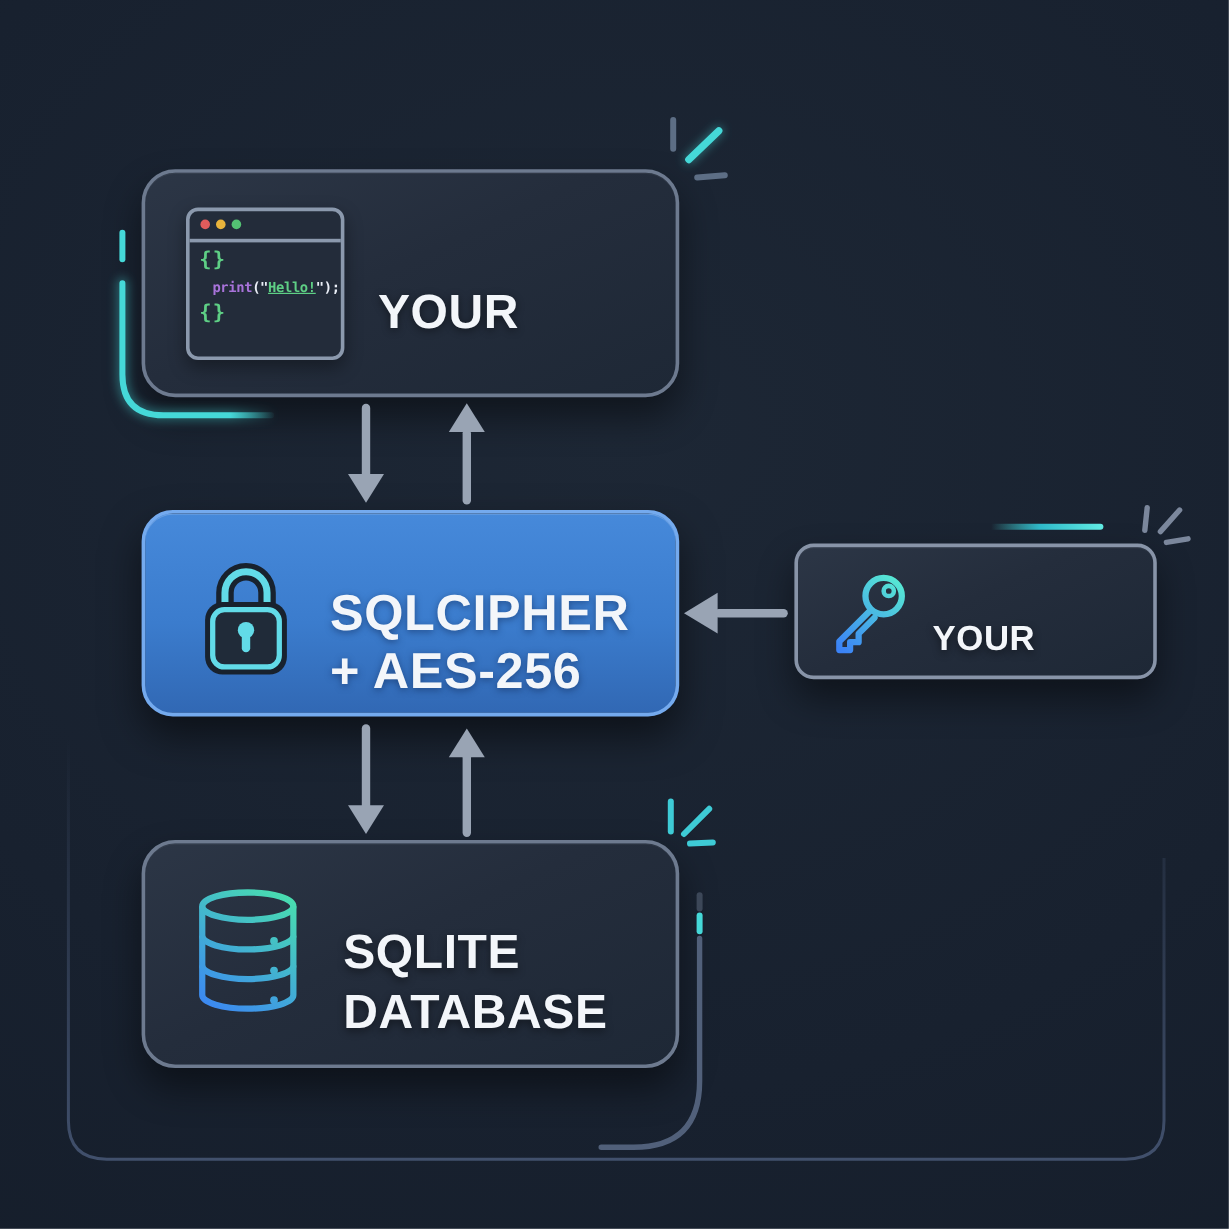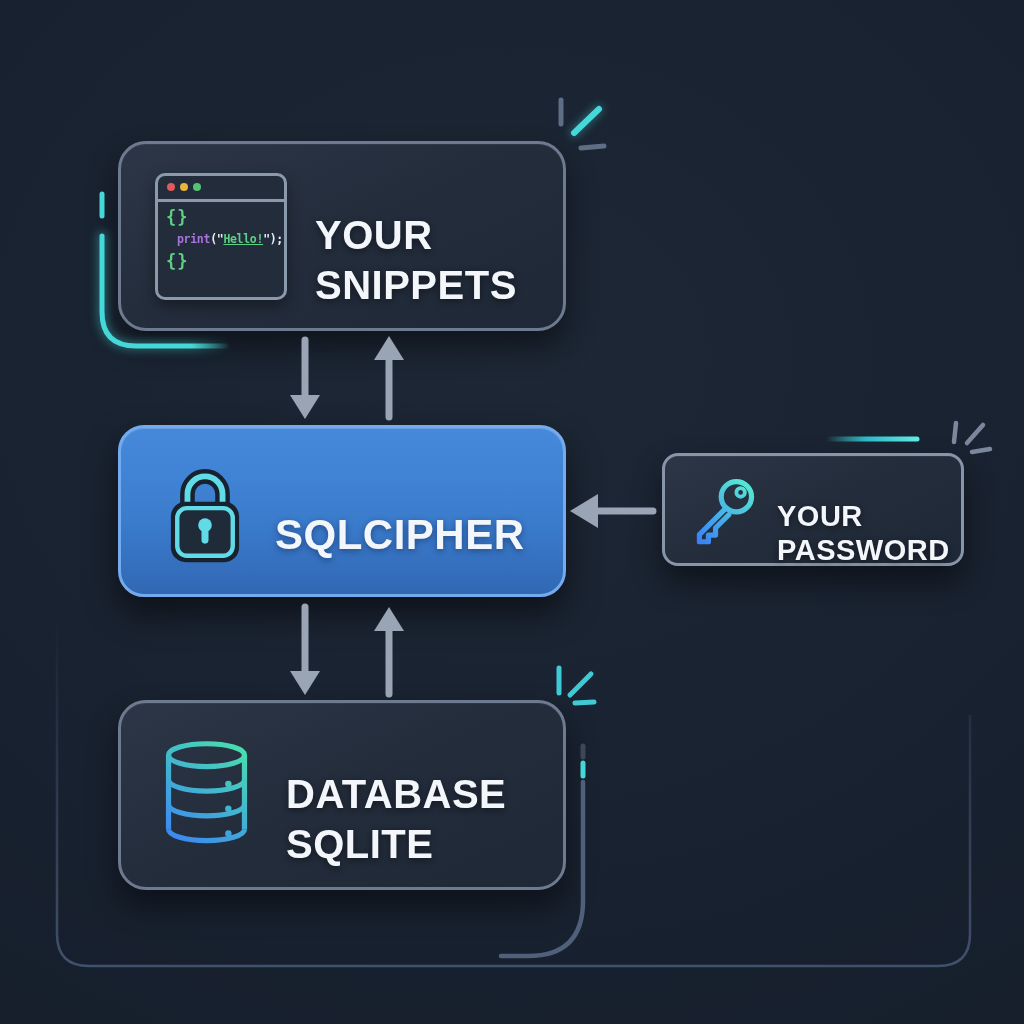--- a/index.html
+++ b/index.html
@@ -66,53 +66,52 @@
         <span class="cw-dot green"></span>
       </div>
       <div class="cw-body">
         <div class="code-braces">{}</div>
         <div class="code-print"><span class="tok-fn">print</span><span class="tok-punct">("</span><span class="tok-str">Hello!</span><span class="tok-punct">");</span></div>
         <div class="code-braces">{}</div>
       </div>
     </div>
     <div class="node-title t-snippets">
       <span>YOUR</span>
-      <span>SNIPPETS</span>
     </div>
   </div>
 
   <div class="node node-cipher">
     <svg class="icon-svg" width="88" height="112" viewBox="0 0 90 115" style="margin-left:40px">
       <path d="M27 58 V40 a18 18 0 0 1 36 0 V58" fill="none" stroke="#18222e" stroke-width="15" stroke-linecap="round"></path>
       <path d="M27 58 V40 a18 18 0 0 1 36 0 V58" fill="none" stroke="var(--cyan_lock)" stroke-width="6" stroke-linecap="round"></path>
       <rect x="10" y="48" width="70" height="62" rx="15" fill="#18222e"></rect>
       <rect x="16.5" y="54.5" width="57" height="49" rx="10" fill="#202b39" stroke="var(--cyan_lock)" stroke-width="4.5"></rect>
       <circle cx="45" cy="72" r="7" fill="var(--cyan_lock)"></circle>
       <rect x="41.4" y="74" width="7.2" height="17" rx="3.6" fill="var(--cyan_lock)"></rect>
     </svg>
     <div class="node-title t-cipher">
       <span>SQLCIPHER</span>
+      <span>+ AES-256</span>
     </div>
   </div>
 
   <div class="node panel node-password">
     <svg class="icon-svg" width="76" height="72" viewBox="0 0 80 76" style="margin-left:22px">
       <defs>
         <linearGradient id="keyGrad" gradientUnits="userSpaceOnUse" x1="62" y1="10" x2="12" y2="70">
           <stop offset="0" stop-color="var(--key_gradient_start)"></stop>
           <stop offset="1" stop-color="var(--key_gradient_end)"></stop>
         </linearGradient>
       </defs>
       <circle cx="52" cy="24" r="16" fill="none" stroke="url(#keyGrad)" stroke-width="5.5"></circle>
       <circle cx="56.5" cy="19.5" r="4.5" fill="none" stroke="url(#keyGrad)" stroke-width="4"></circle>
       <path d="M40.5 36.5 L13 64 L13 71.5 L22.5 71.5 L22.5 64.5 L30 64.5 L30 57 L44 43" fill="none" stroke="url(#keyGrad)" stroke-width="5.5" stroke-linecap="round" stroke-linejoin="round"></path>
     </svg>
     <div class="node-title t-password">
       <span>YOUR</span>
-      <span>PASSWORD</span>
     </div>
   </div>
 
   <div class="node panel node-sqlite">
     <svg class="icon-svg" width="95" height="112" viewBox="0 0 100 118" style="margin-left:38px">
       <defs>
         <linearGradient id="dbGrad" gradientUnits="userSpaceOnUse" x1="85" y1="5" x2="10" y2="112">
           <stop offset="0" stop-color="var(--db_gradient_start)"></stop>
           <stop offset="1" stop-color="var(--db_gradient_end)"></stop>
         </linearGradient>
@@ -120,22 +119,22 @@
       <ellipse cx="50" cy="17" rx="40" ry="12" fill="none" stroke="url(#dbGrad)" stroke-width="5.5"></ellipse>
       <path d="M10 17 V95 M90 17 V95" fill="none" stroke="url(#dbGrad)" stroke-width="5.5"></path>
       <path d="M10 43 a40 12 0 0 0 80 0" fill="none" stroke="url(#dbGrad)" stroke-width="5.5"></path>
       <path d="M10 69 a40 12 0 0 0 80 0" fill="none" stroke="url(#dbGrad)" stroke-width="5.5"></path>
       <path d="M10 95 a40 12 0 0 0 80 0" fill="none" stroke="url(#dbGrad)" stroke-width="5.5"></path>
       <circle cx="73" cy="47.5" r="3.4" fill="url(#dbGrad)"></circle>
       <circle cx="73" cy="73.5" r="3.4" fill="url(#dbGrad)"></circle>
       <circle cx="73" cy="99.5" r="3.4" fill="url(#dbGrad)"></circle>
     </svg>
     <div class="node-title t-sqlite">
+      <span>SQLITE</span>
       <span>DATABASE</span>
-      <span>SQLITE</span>
     </div>
   </div>
 
   <svg class="decor" width="1024" height="1024" viewBox="0 0 1024 1024">
     <defs>
       <linearGradient id="frameGrad" gradientUnits="userSpaceOnUse" x1="0" y1="615" x2="0" y2="966">
         <stop offset="0" stop-color="var(--frame)" stop-opacity="0"></stop>
         <stop offset="1" stop-color="var(--frame)" stop-opacity="1"></stop>
       </linearGradient>
       <linearGradient id="traceTealGrad" gradientUnits="userSpaceOnUse" x1="102" y1="0" x2="230" y2="0">

